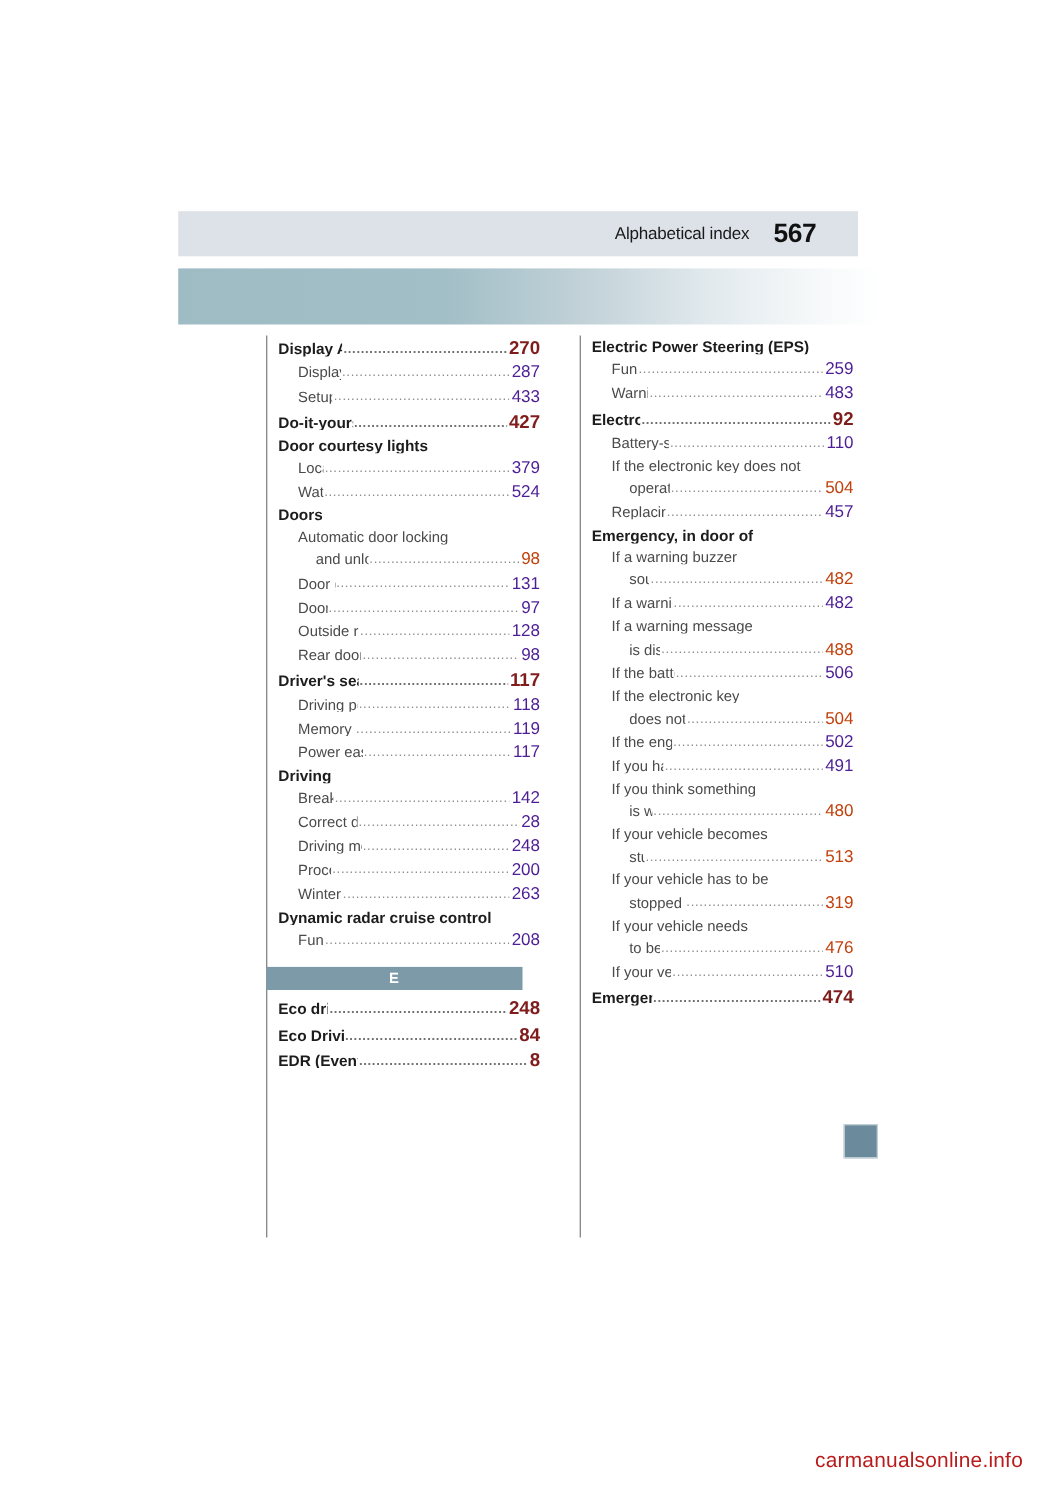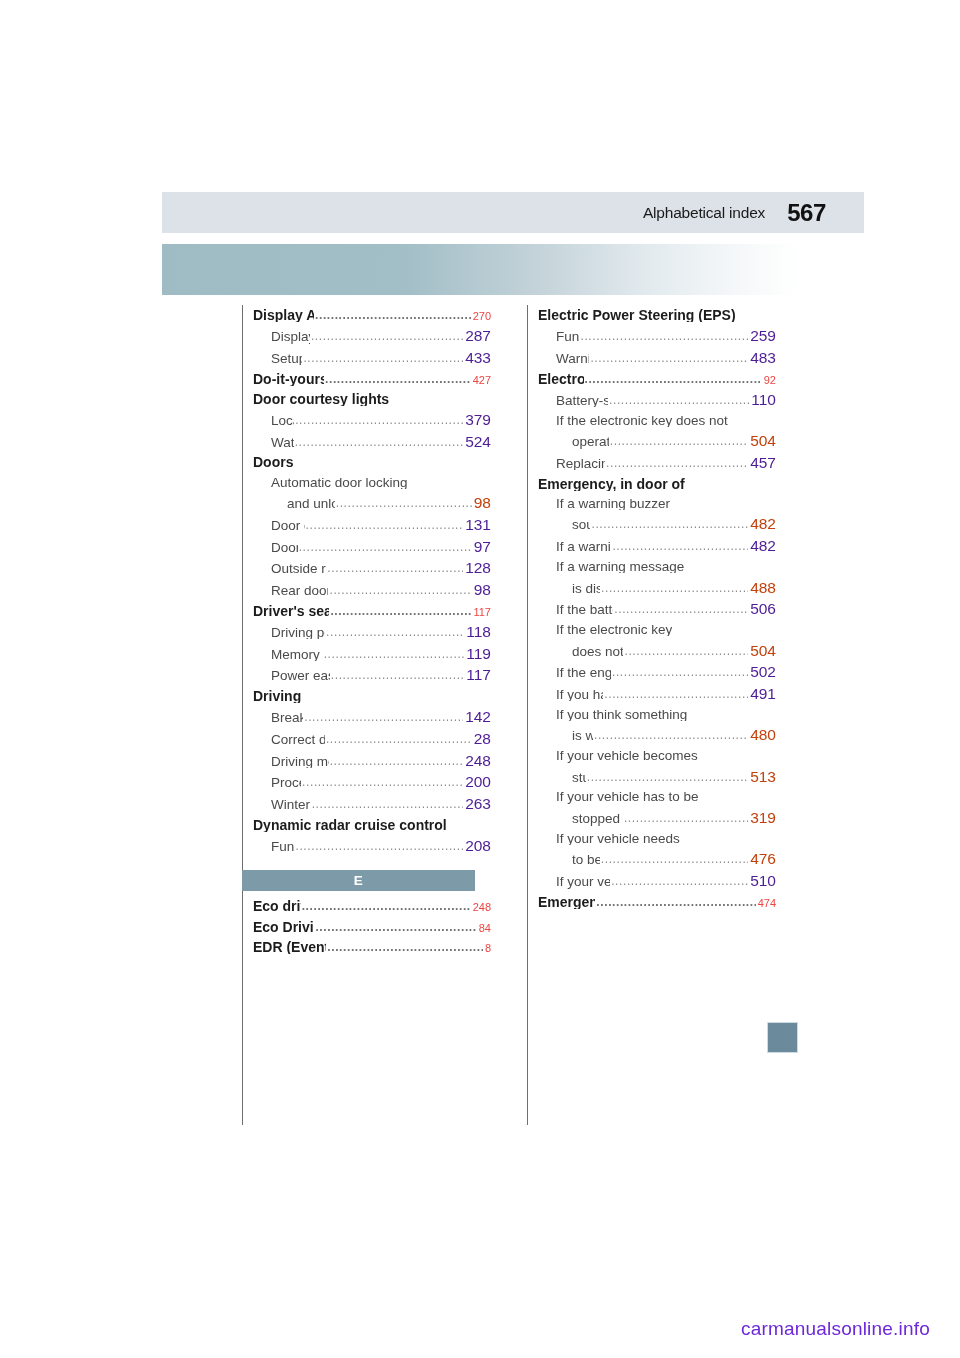--- a/index.html
+++ b/index.html
@@ -13,21 +13,21 @@
     position: relative;
     font-family: "Liberation Sans", sans-serif;
     overflow: hidden;
   }
 
   
   .header-band {
     position: absolute;
     left: 162px;
     top: 192px;
-    width: 702px;
+    width: 618px;
     height: 41px;
     background: #dce2e8;
   }
   .header-inner {
     position: absolute;
     right: 0;
     top: 0;
     height: 41px;
     display: flex;
     align-items: center;
@@ -122,23 +122,23 @@
   }
 
   
   .entry.lvl0 {
     padding-left: 4px;
     font-size: 14px;
     color: #1c1c1c;
     font-weight: bold;
   }
   .entry.lvl0 .page {
-    font-size: 11px;
-    color: #ef4444;
-    font-weight: normal;
+    font-size: 17px;
+    color: #7f1d1d;
+    font-weight: bold;
   }
   .entry.lvl0 .dots {
     color: #6f6f6f;
   }
 
   .entry.lvl1 {
     padding-left: 22px;
     font-size: 13.5px;
     color: #4a4a4a;
   }
@@ -181,21 +181,21 @@
   }
 
   
   .watermark {
     position: absolute;
     left: 0;
     right: 30px;
     bottom: 18px;
     text-align: right;
     font-size: 19px;
-    color: #6d28d9;
+    color: #b91c1c;
     letter-spacing: 0.2px;
   }
 </style>
 </head>
 <body>
 
 <div class="header-band">
   <div class="header-inner">
     <span class="header-title">Alphabetical index</span>
     <span class="header-page">567</span>

